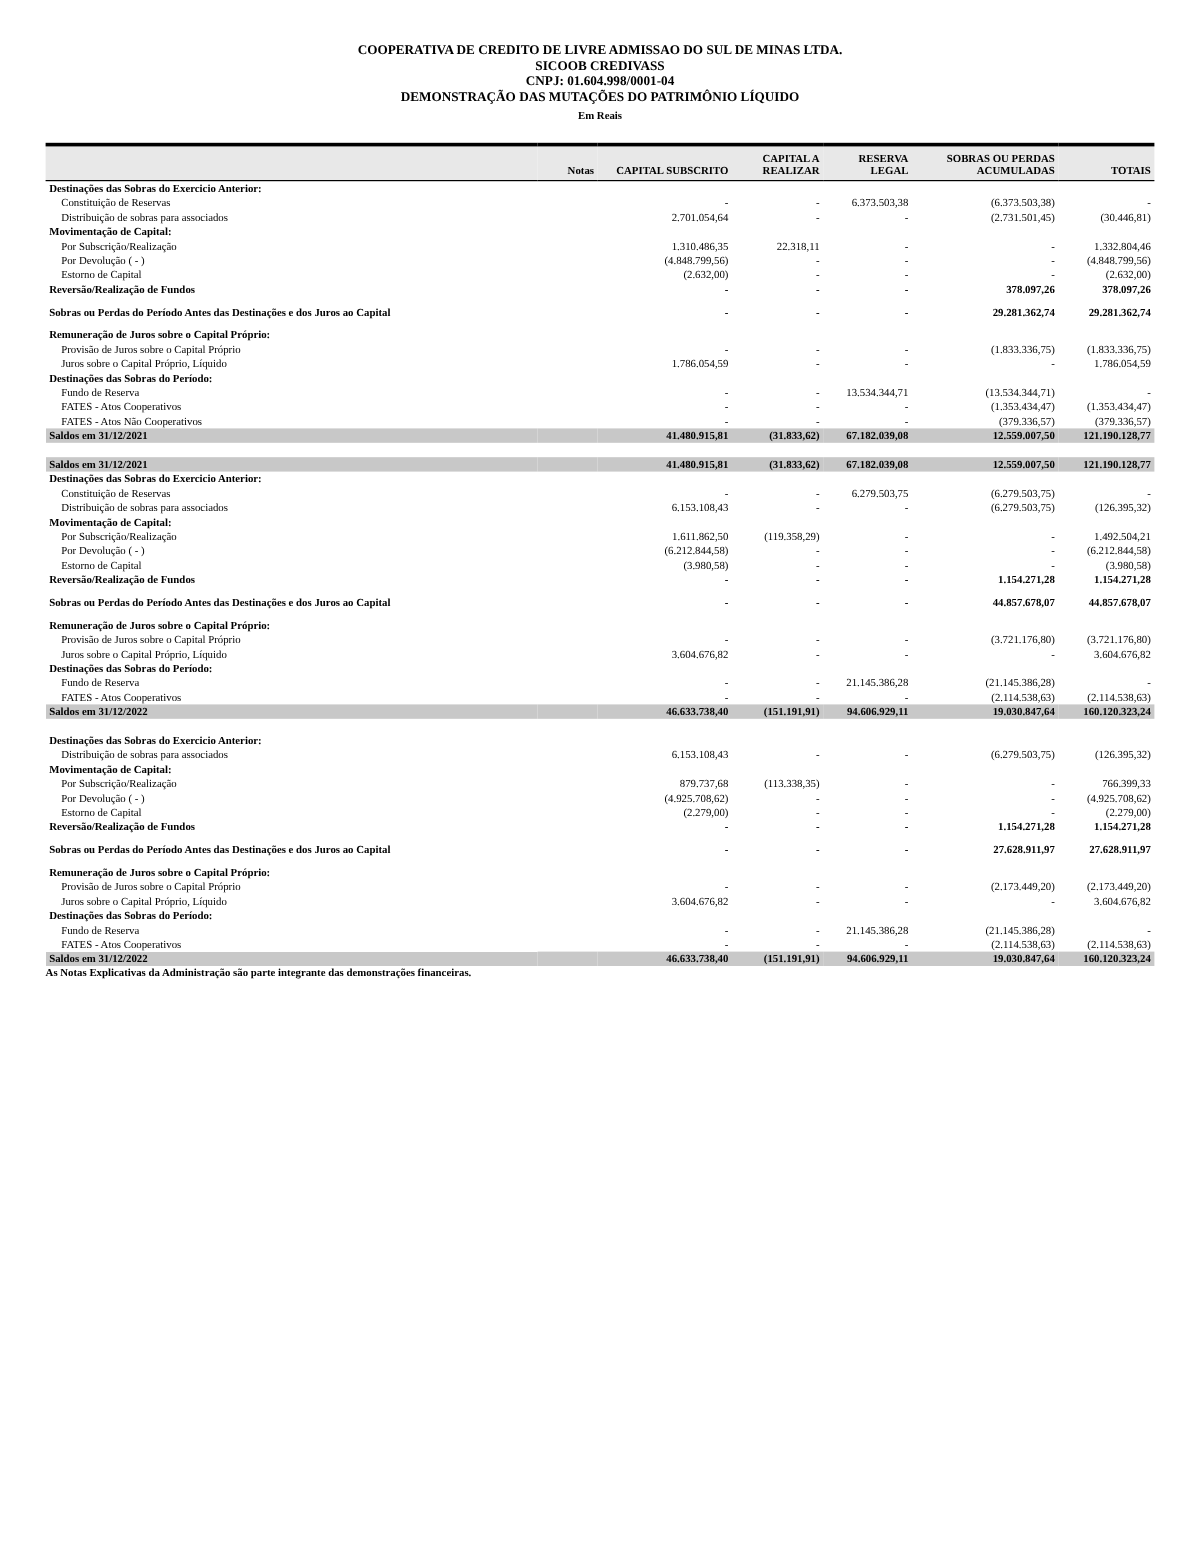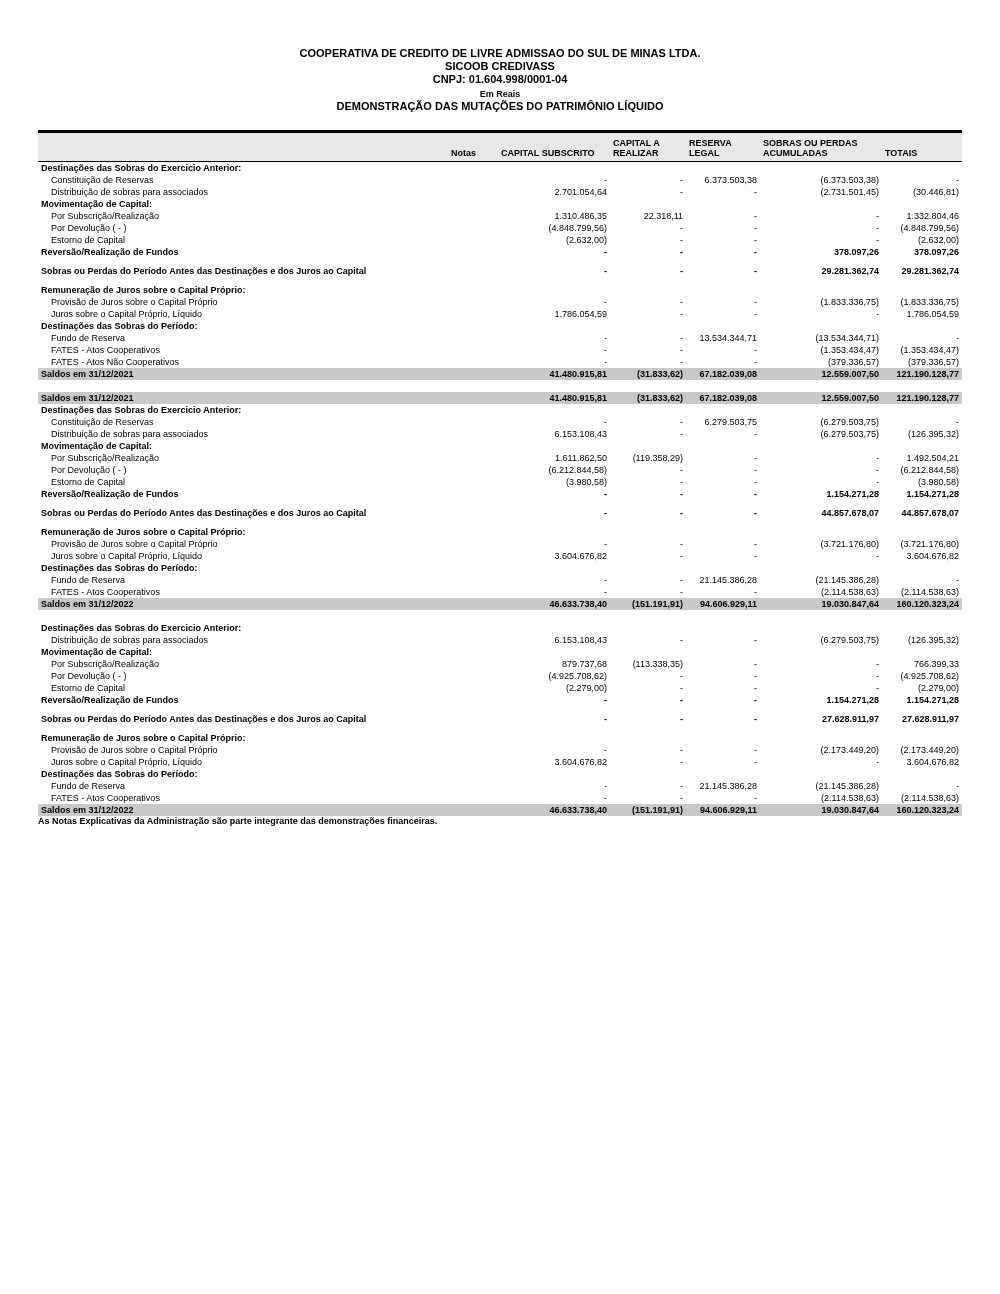--- a/index.html
+++ b/index.html
@@ -4,39 +4,39 @@
 <style>
   * { box-sizing: border-box; }
   html, body { margin: 0; padding: 0; }
   body {
     width: 1000px;
     min-height: 1294px;
     background: var(--page-bg, #ffffff);
     color: #000;
     font-family: "Liberation Sans", sans-serif;
   }
-  .page { padding: 47px 38px 40px 38px; }
+  .page { padding: 36px 38px 40px 38px; font-family: Liberation Serif, serif; }
 
   .doc-header { text-align: center; font-weight: 700; }
   .doc-header .hline { font-size: 11px; line-height: 13px; }
   .doc-header .hline.small { font-size: 9px; line-height: 12px; margin-top: 2px; }
 
   table.statement {
     width: 924px;
     border-collapse: collapse;
     table-layout: fixed;
     margin-top: 17px;
   }
   thead tr { background: var(--header-band, #e8e8e8); }
   thead th {
     border-top: 3px solid var(--line, #000);
     border-bottom: 1px solid var(--line, #000);
     font-size: 9px;
     font-weight: 700;
-    text-align: left;
+    text-align: right;
     vertical-align: bottom;
     padding: 5px 3px 3px 3px;
     line-height: 10px;
   }
   thead th.col-0 { text-align: left; }
 
   tbody td {
     font-size: 9px;
     line-height: 11px;
     padding: 0.5px 3px;
@@ -56,22 +56,22 @@
 </style>
 </head>
 <body>
 
 <div class="page">
 
   <div class="doc-header">
     <div class="hline">COOPERATIVA DE CREDITO DE LIVRE ADMISSAO DO SUL DE MINAS LTDA.</div>
     <div class="hline">SICOOB CREDIVASS</div>
     <div class="hline">CNPJ: 01.604.998/0001-04</div>
+    <div class="hline">DEMONSTRAÇÃO DAS MUTAÇÕES DO PATRIMÔNIO LÍQUIDO</div>
     <div class="hline small">Em Reais</div>
-    <div class="hline">DEMONSTRAÇÃO DAS MUTAÇÕES DO PATRIMÔNIO LÍQUIDO</div>
   </div>
 
   <table class="statement">
     <colgroup>
       <col style="width:410px">
       <col style="width:50px">
       <col style="width:112px">
       <col style="width:76px">
       <col style="width:74px">
       <col style="width:122px">

